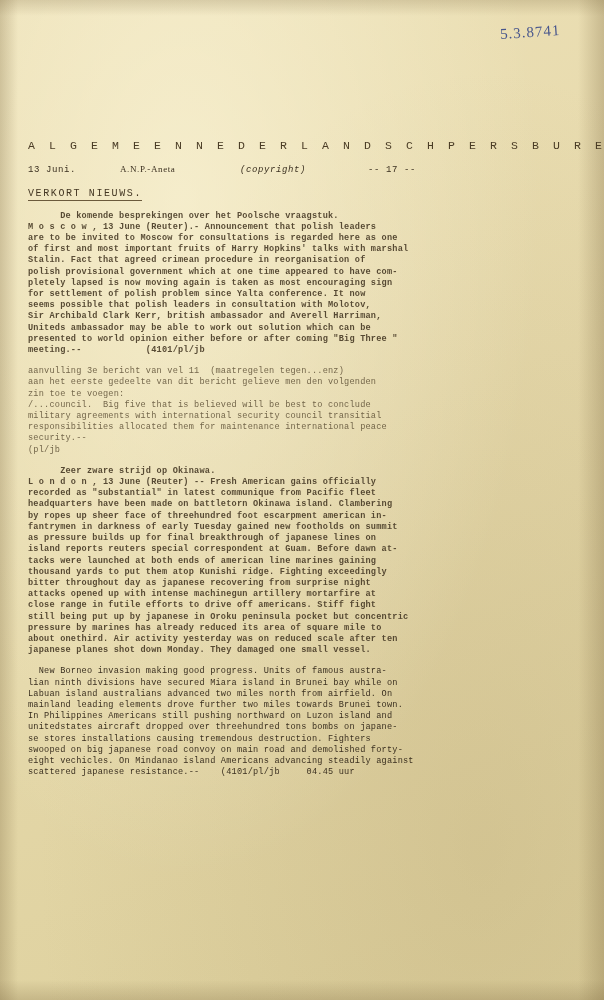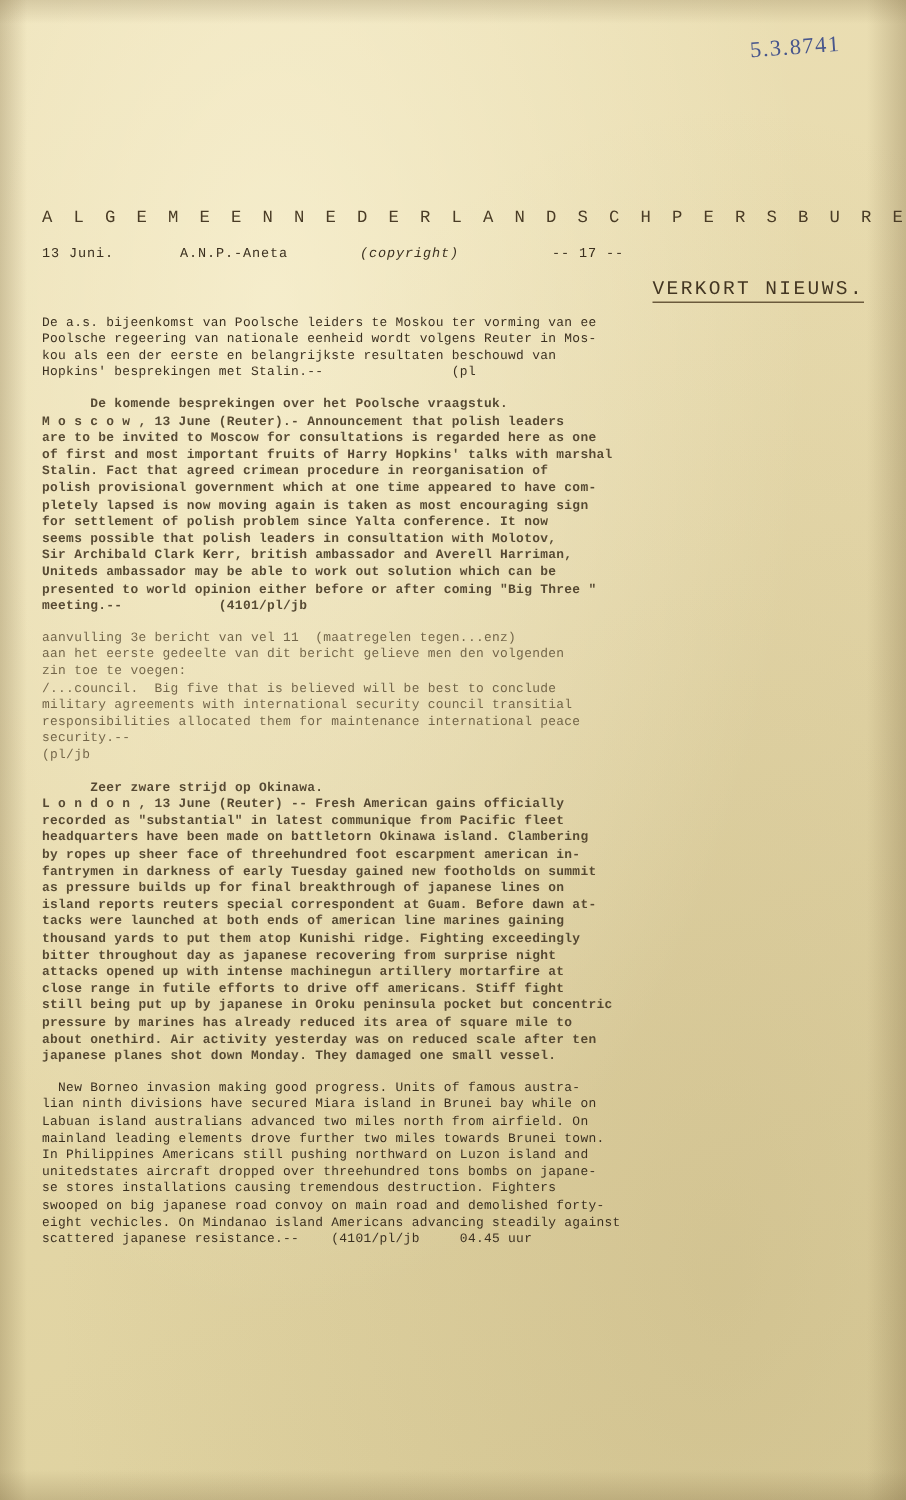--- a/index.html
+++ b/index.html
@@ -69,27 +69,27 @@
   }
 
   .infoline{
     display:flex;
     align-items:baseline;
     margin-bottom:12px;
     font-size:9px;
     letter-spacing:.6px;
   }
   .infoline .date{width:92px;}
-  .infoline .agency{width:120px;}
+  .infoline .agency{width:120px;font-family:Liberation Serif, serif;}
   .infoline .copyright{width:128px;font-style:italic;}
   .infoline .pageno{}
 
   .section-title{
-    text-align:right;
-    font-size:13px;
+    text-align:left;
+    font-size:10px;
     letter-spacing:1.6px;
     margin:0 0 11px 0;
     color:#433622;
   }
   .section-title span{
     border-bottom:1px solid #6b5a3c;
     padding-bottom:1px;
   }
 
   p.para{
@@ -125,24 +125,20 @@
       <div class="date">13 Juni.</div>
       <div class="agency">A.N.P.-Aneta</div>
       <div class="copyright">(copyright)</div>
       <div class="pageno">-- 17 --</div>
     </div>
 
     <div class="section-title">
       <span>VERKORT NIEUWS.</span>
     </div>
 
-    <p class="para">De a.s. bijeenkomst van Poolsche leiders te Moskou ter vorming van ee
-Poolsche regeering van nationale eenheid wordt volgens Reuter in Mos-
-kou als een der eerste en belangrijkste resultaten beschouwd van
-Hopkins' besprekingen met Stalin.--                (pl</p>
     <p class="para faint">      De komende besprekingen over het Poolsche vraagstuk.
 M o s c o w , 13 June (Reuter).- Announcement that polish leaders
 are to be invited to Moscow for consultations is regarded here as one
 of first and most important fruits of Harry Hopkins' talks with marshal
 Stalin. Fact that agreed crimean procedure in reorganisation of
 polish provisional government which at one time appeared to have com-
 pletely lapsed is now moving again is taken as most encouraging sign
 for settlement of polish problem since Yalta conference. It now
 seems possible that polish leaders in consultation with Molotov,
 Sir Archibald Clark Kerr, british ambassador and Averell Harriman,

